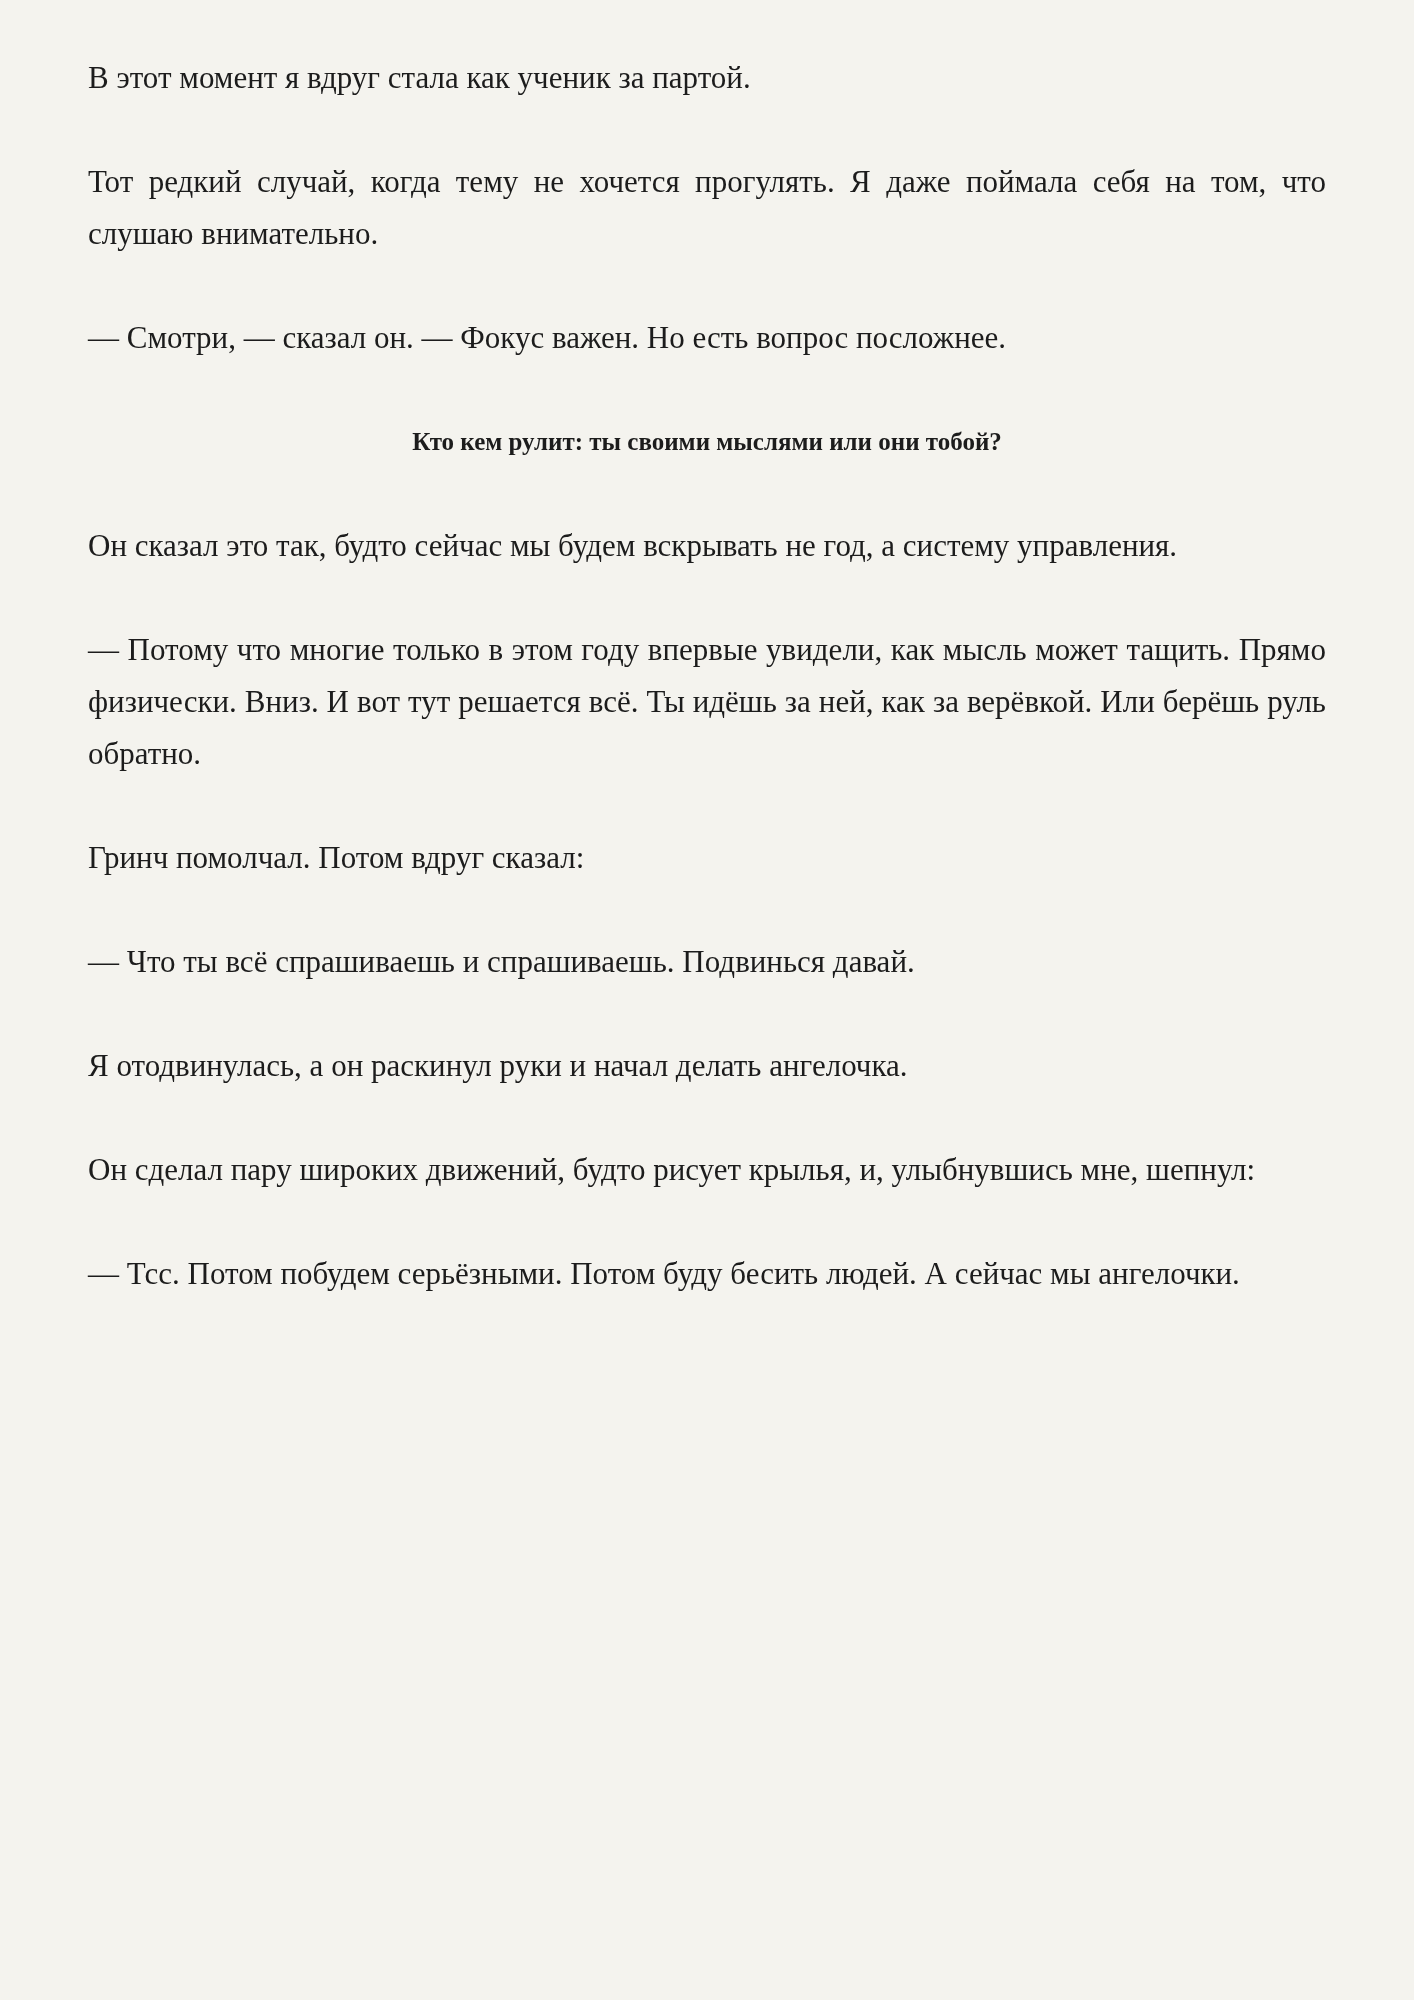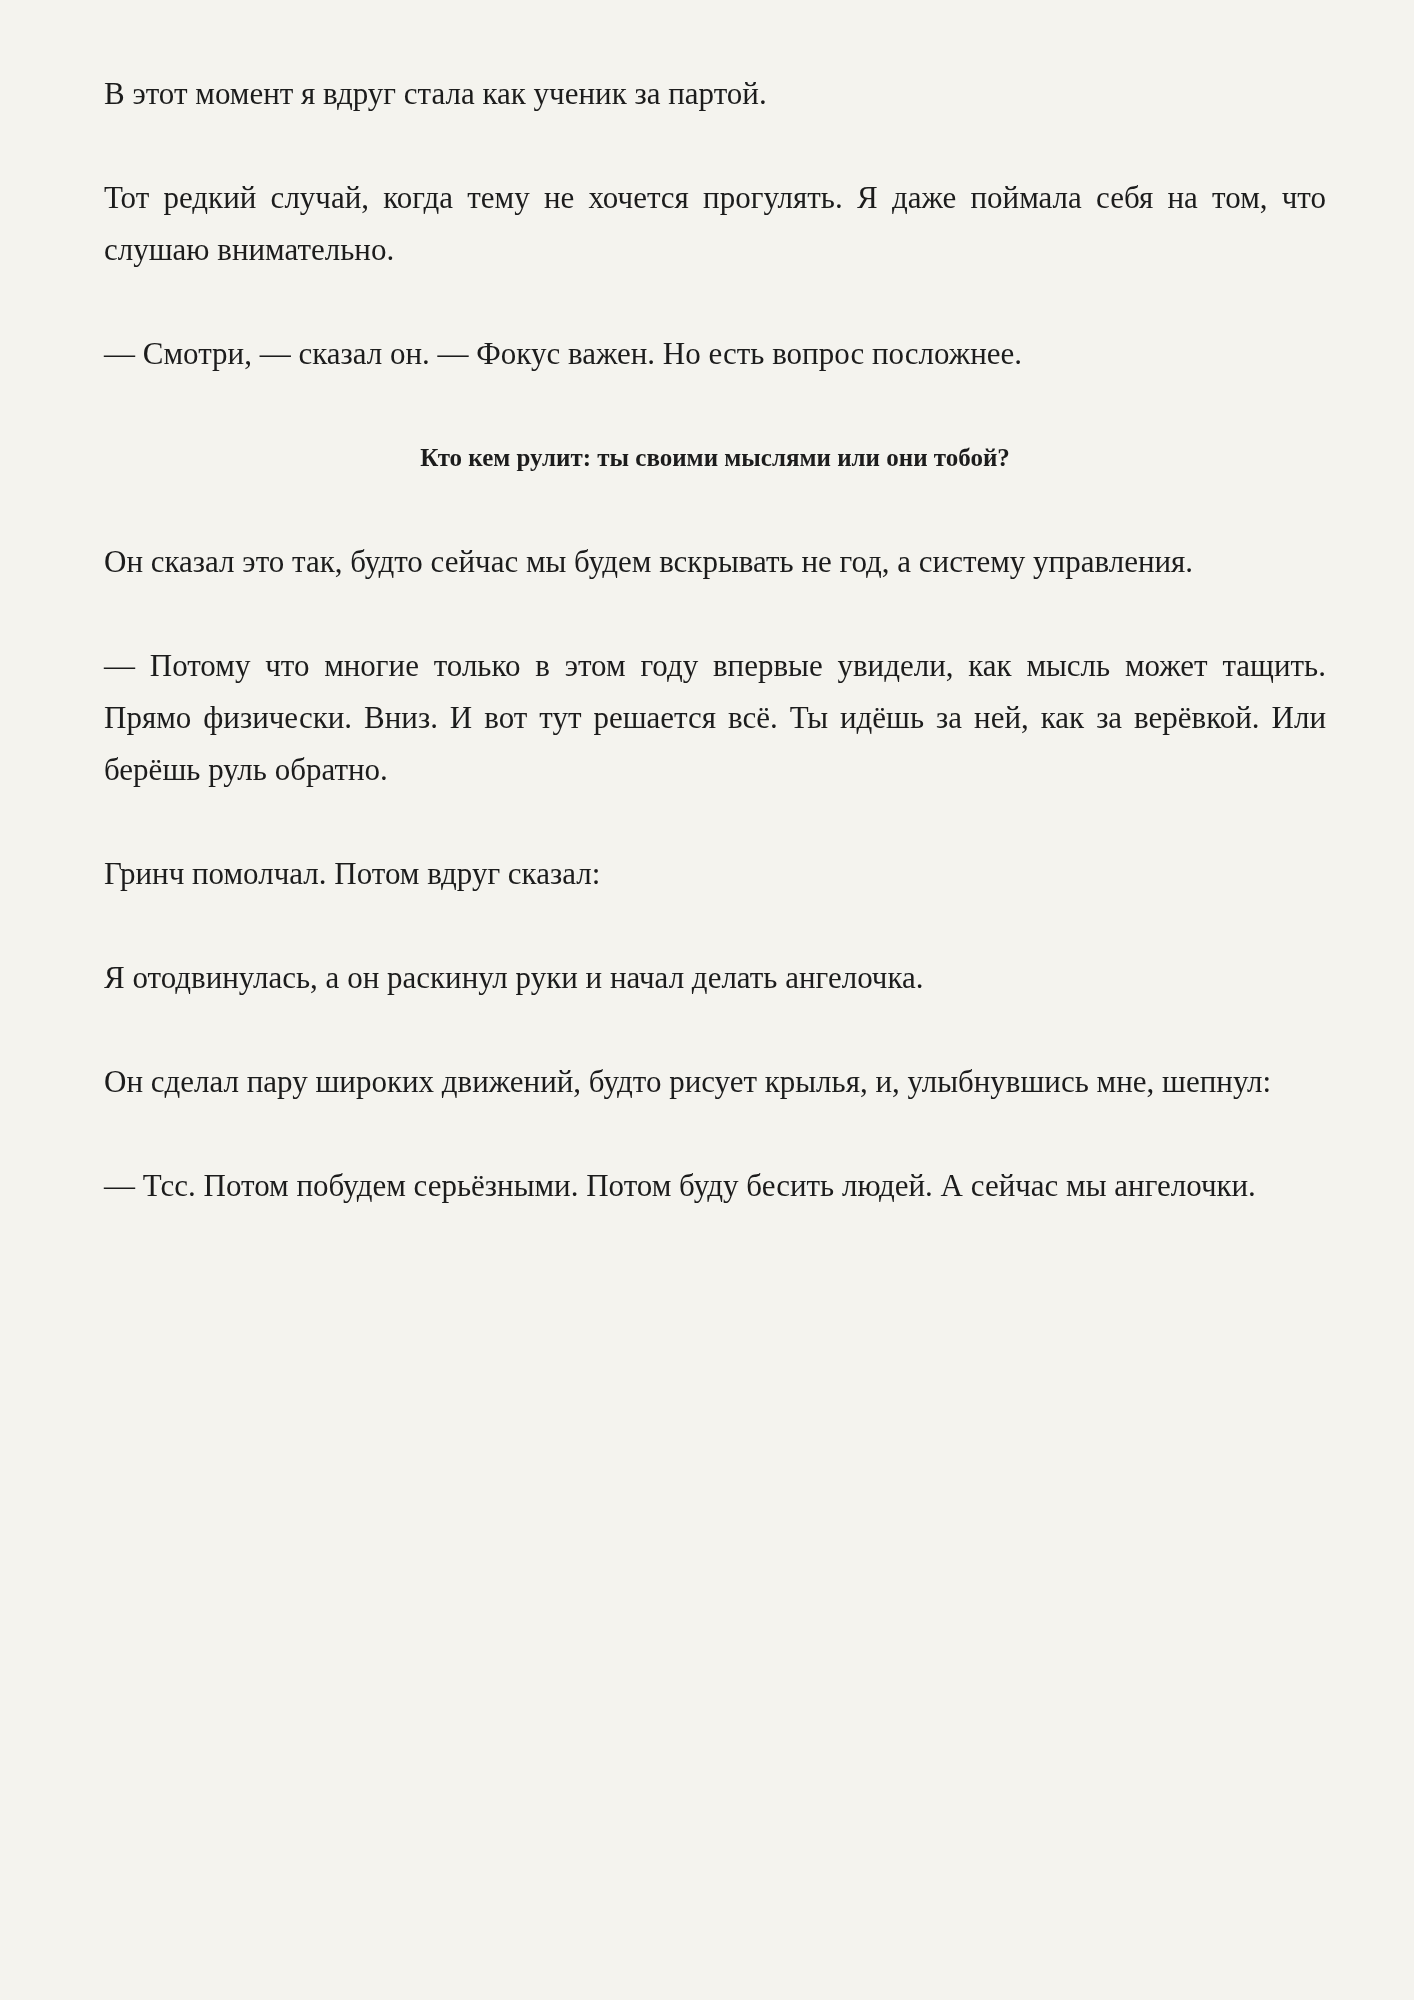--- a/index.html
+++ b/index.html
@@ -1,15 +1,15 @@
 <!DOCTYPE html>
 <html lang="ru"><head>
 <meta charset="utf-8">
 <style>
-  * { margin: 8px; padding: 0; box-sizing: border-box; }
+  * { margin: 0; padding: 0; box-sizing: border-box; }
 
   html, body {
     background: #f4f3ee;
   }
 
   body {
     width: 1414px;
     min-height: 2000px;
     margin: 0 auto;
     font-family: "Liberation Serif", "DejaVu Serif", serif;
@@ -43,16 +43,17 @@
 <body style="background: rgb(244, 243, 238); color: rgb(28, 28, 28);">
 
 <main class="article">
   <p>В этот момент я вдруг стала как ученик за партой.</p>
   <p>Тот редкий случай, когда тему не хочется прогулять. Я даже поймала себя на том, что слушаю внимательно.</p>
   <p>— Смотри, — сказал он. — Фокус важен. Но есть вопрос посложнее.</p>
   <h2>Кто кем рулит: ты своими мыслями или они тобой?</h2>
   <p>Он сказал это так, будто сейчас мы будем вскрывать не год, а систему управления.</p>
   <p>— Потому что многие только в этом году впервые увидели, как мысль может тащить. Прямо физически. Вниз. И вот тут решается всё. Ты идёшь за ней, как за верёвкой. Или берёшь руль обратно.</p>
   <p>Гринч помолчал. Потом вдруг сказал:</p>
+  <p>— Что ты всё спрашиваешь и спрашиваешь. Подвинься давай.</p>
   <p>Я отодвинулась, а он раскинул руки и начал делать ангелочка.</p>
   <p>Он сделал пару широких движений, будто рисует крылья, и, улыбнувшись мне, шепнул:</p>
   <p>— Тсс. Потом побудем серьёзными. Потом буду бесить людей. А сейчас мы ангелочки.</p>
 </main>
 
 </body></html>

